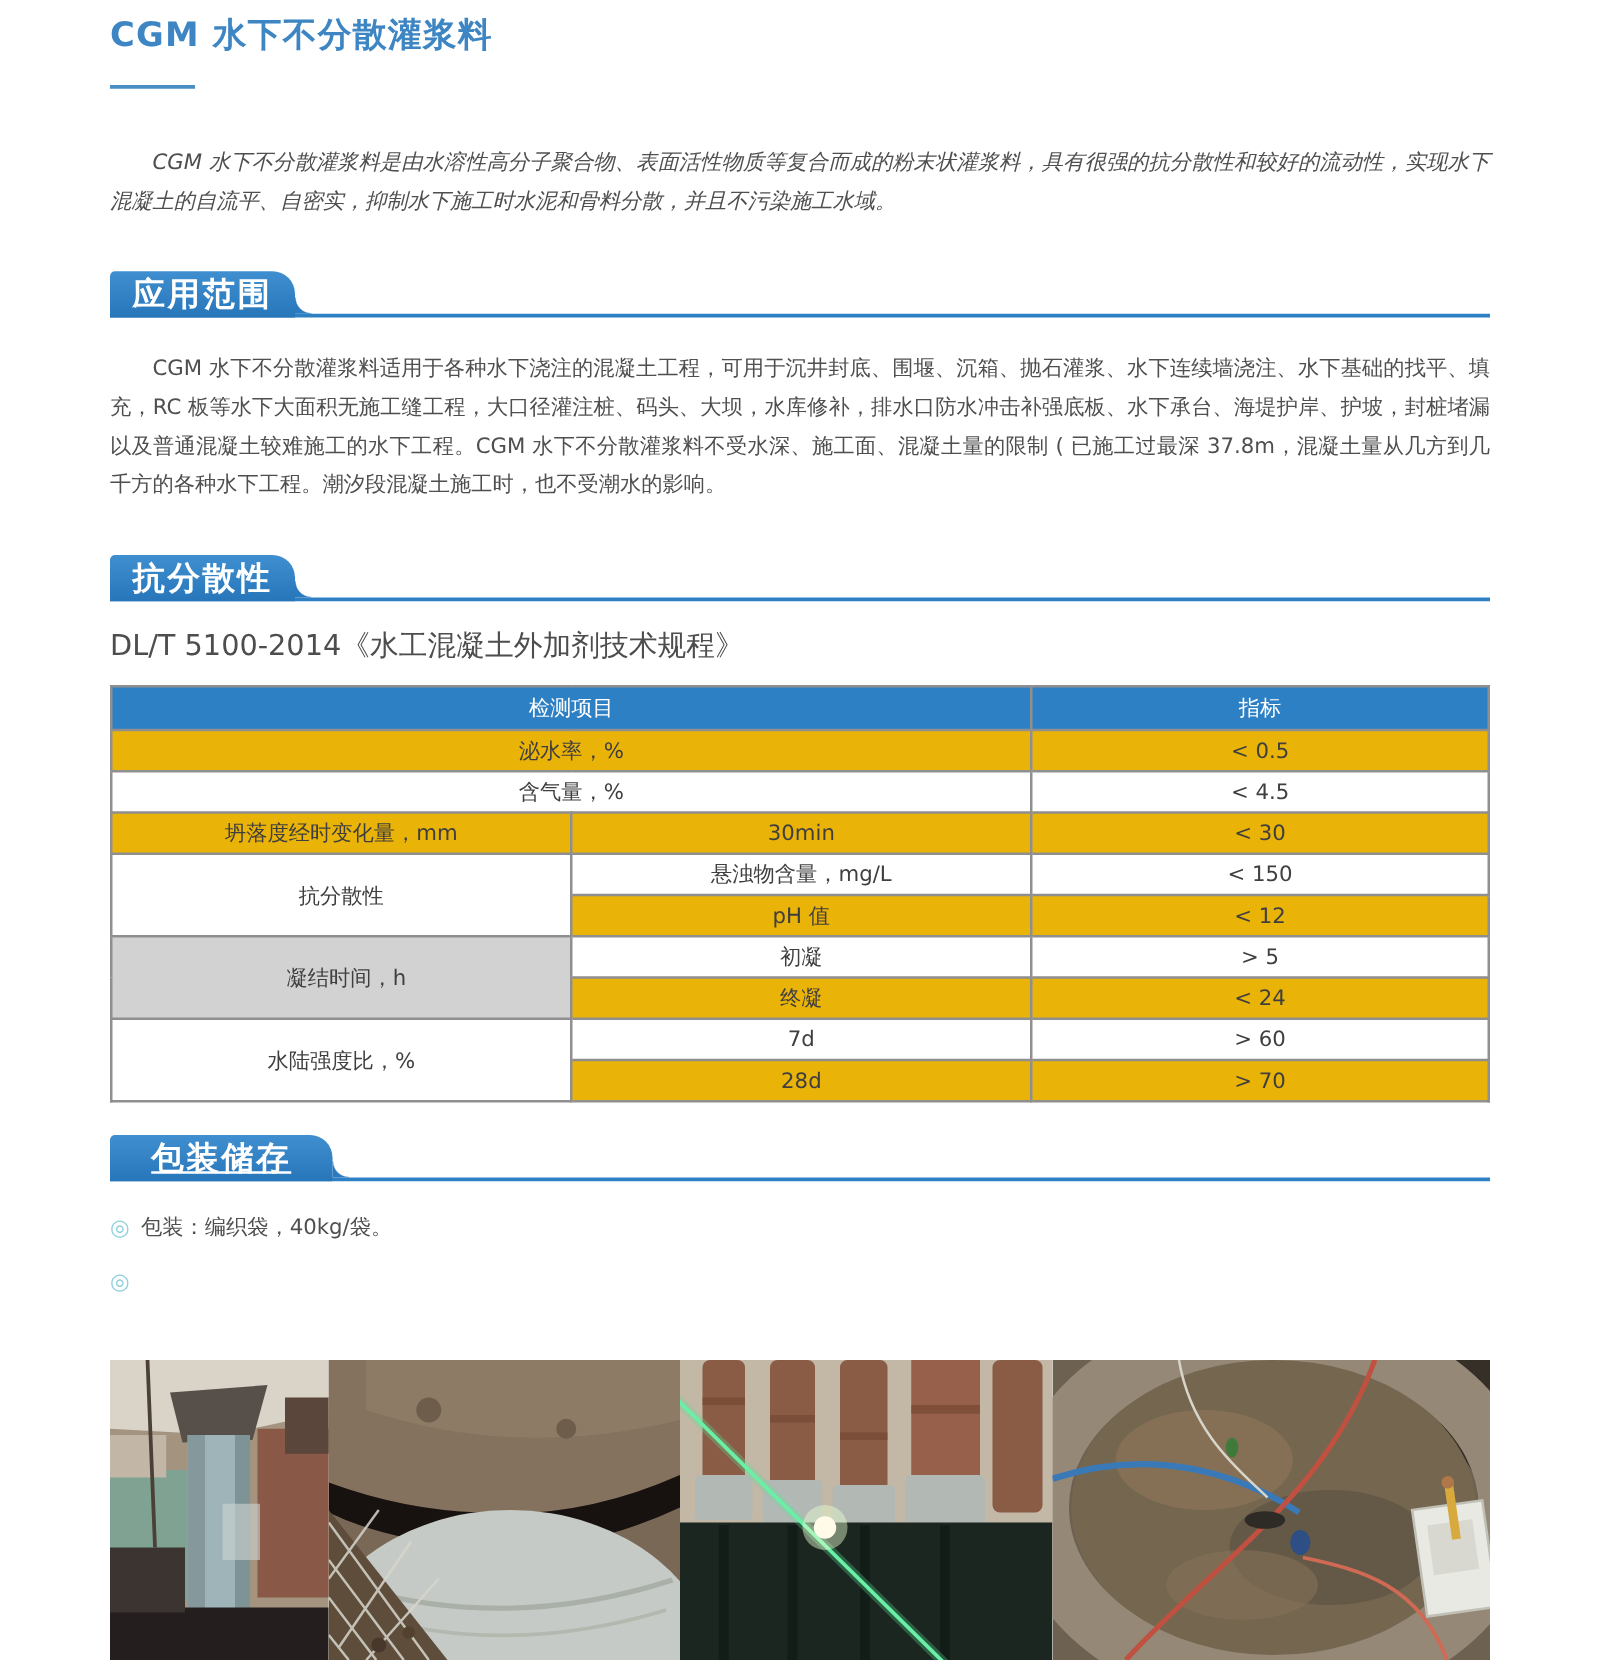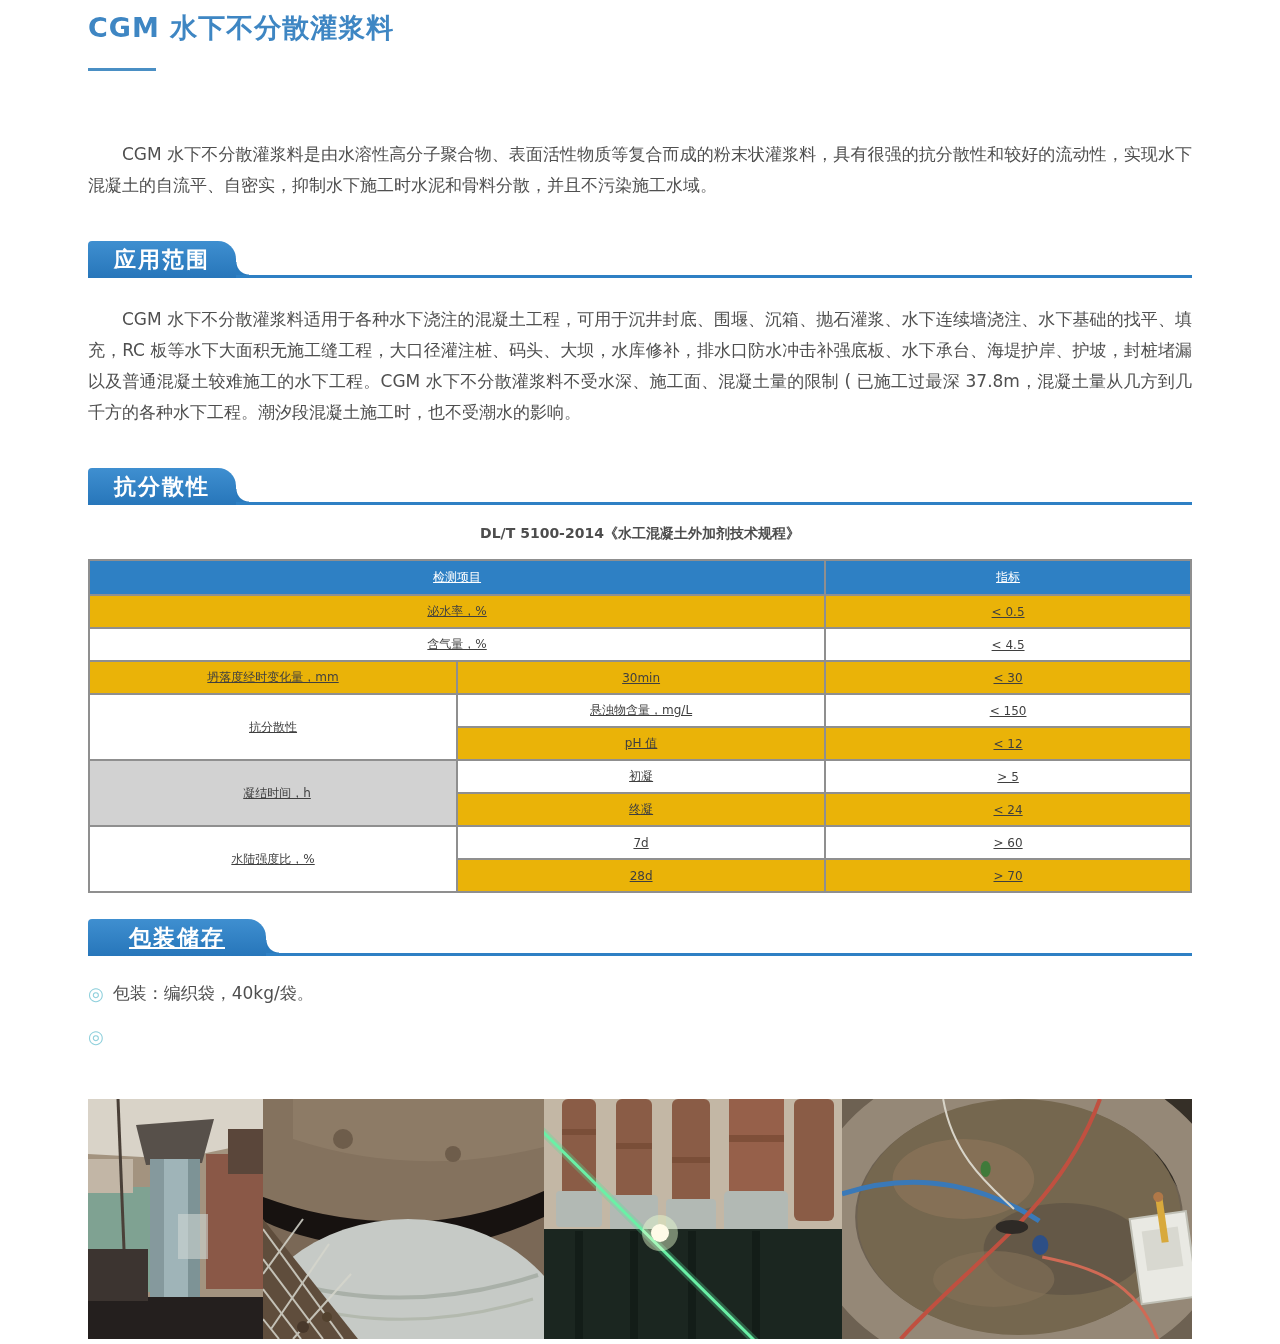--- a/index.html
+++ b/index.html
@@ -16,64 +16,63 @@
     margin:0;padding-top:10px;
     font-size:27px;font-weight:bold;
     color:#3e86c3;letter-spacing:1px;
   }
   .title-dash{width:68px;height:3px;background:#4a8fc4;margin-top:22px;}
 
   .body-text{
     margin:0;font-size:17px;line-height:31px;
     text-align:justify;text-indent:2em;color:#4f4f4f;
   }
-  .intro{margin-top:68px;}
+  .intro{margin-top:44px;font-style:italic;}
   .section-body{margin-top:26px;}
 
   .section-bar{
     position:relative;height:34px;
     border-bottom:3px solid #2e80c4;
     margin-top:40px;
   }
   .section-bar.tight{margin-top:26px;}
   .section-tab{
     position:absolute;left:0;bottom:-3px;
     width:148px;height:37px;
     background:linear-gradient(#3f8fd0,#2776ba);
     border-radius:4px 18px 0 0;
     display:flex;align-items:center;justify-content:center;
-    color:#ffffff;font-size:22px;font-weight:bold;letter-spacing:2px;
+    color:#ffffff;font-size:26px;font-weight:bold;letter-spacing:2px;
   }
   .section-tab.wide{width:178px;text-decoration:underline;}
   .section-tab::after{
     content:"";position:absolute;right:-13px;bottom:3px;
     width:13px;height:13px;
     background:radial-gradient(circle at 100% 0%, rgba(0,0,0,0) 12px, #2a7abd 13px);
   }
 
   .standard{
-    margin-top:20px;text-align:center;
-    font-size:14px;color:#4d4d4d;font-weight:bold;
+    margin-top:20px;
+    font-size:23px;color:#4d4d4d;
   }
 
   .perf-table{
     width:100%;margin-top:16px;
     border-collapse:collapse;
     table-layout:fixed;
   }
   .perf-table col.c1{width:33.4%;}
   .perf-table col.c2{width:33.4%;}
   .perf-table col.c3{width:33.2%;}
   .perf-table th,.perf-table td{
     border:2px solid #8f8f8f;
     height:31px;padding:0 4px;
     text-align:center;vertical-align:middle;
-    font-size:12px;color:#3f3f3f;font-weight:normal;
+    font-size:17px;color:#3f3f3f;font-weight:normal;
     background:#ffffff;
-    text-decoration:underline;
   }
   .perf-table thead th{
     background:#2e80c4;color:#ffffff;height:33px;
   }
   .perf-table tr.gray > td{background:#eab308;}
   .perf-table td.gray{background:#d2d2d2;padding-left:12px;}
 
   .bullet-row{
     display:flex;align-items:baseline;
     margin-top:13px;font-size:17px;line-height:30px;color:#4f4f4f;

